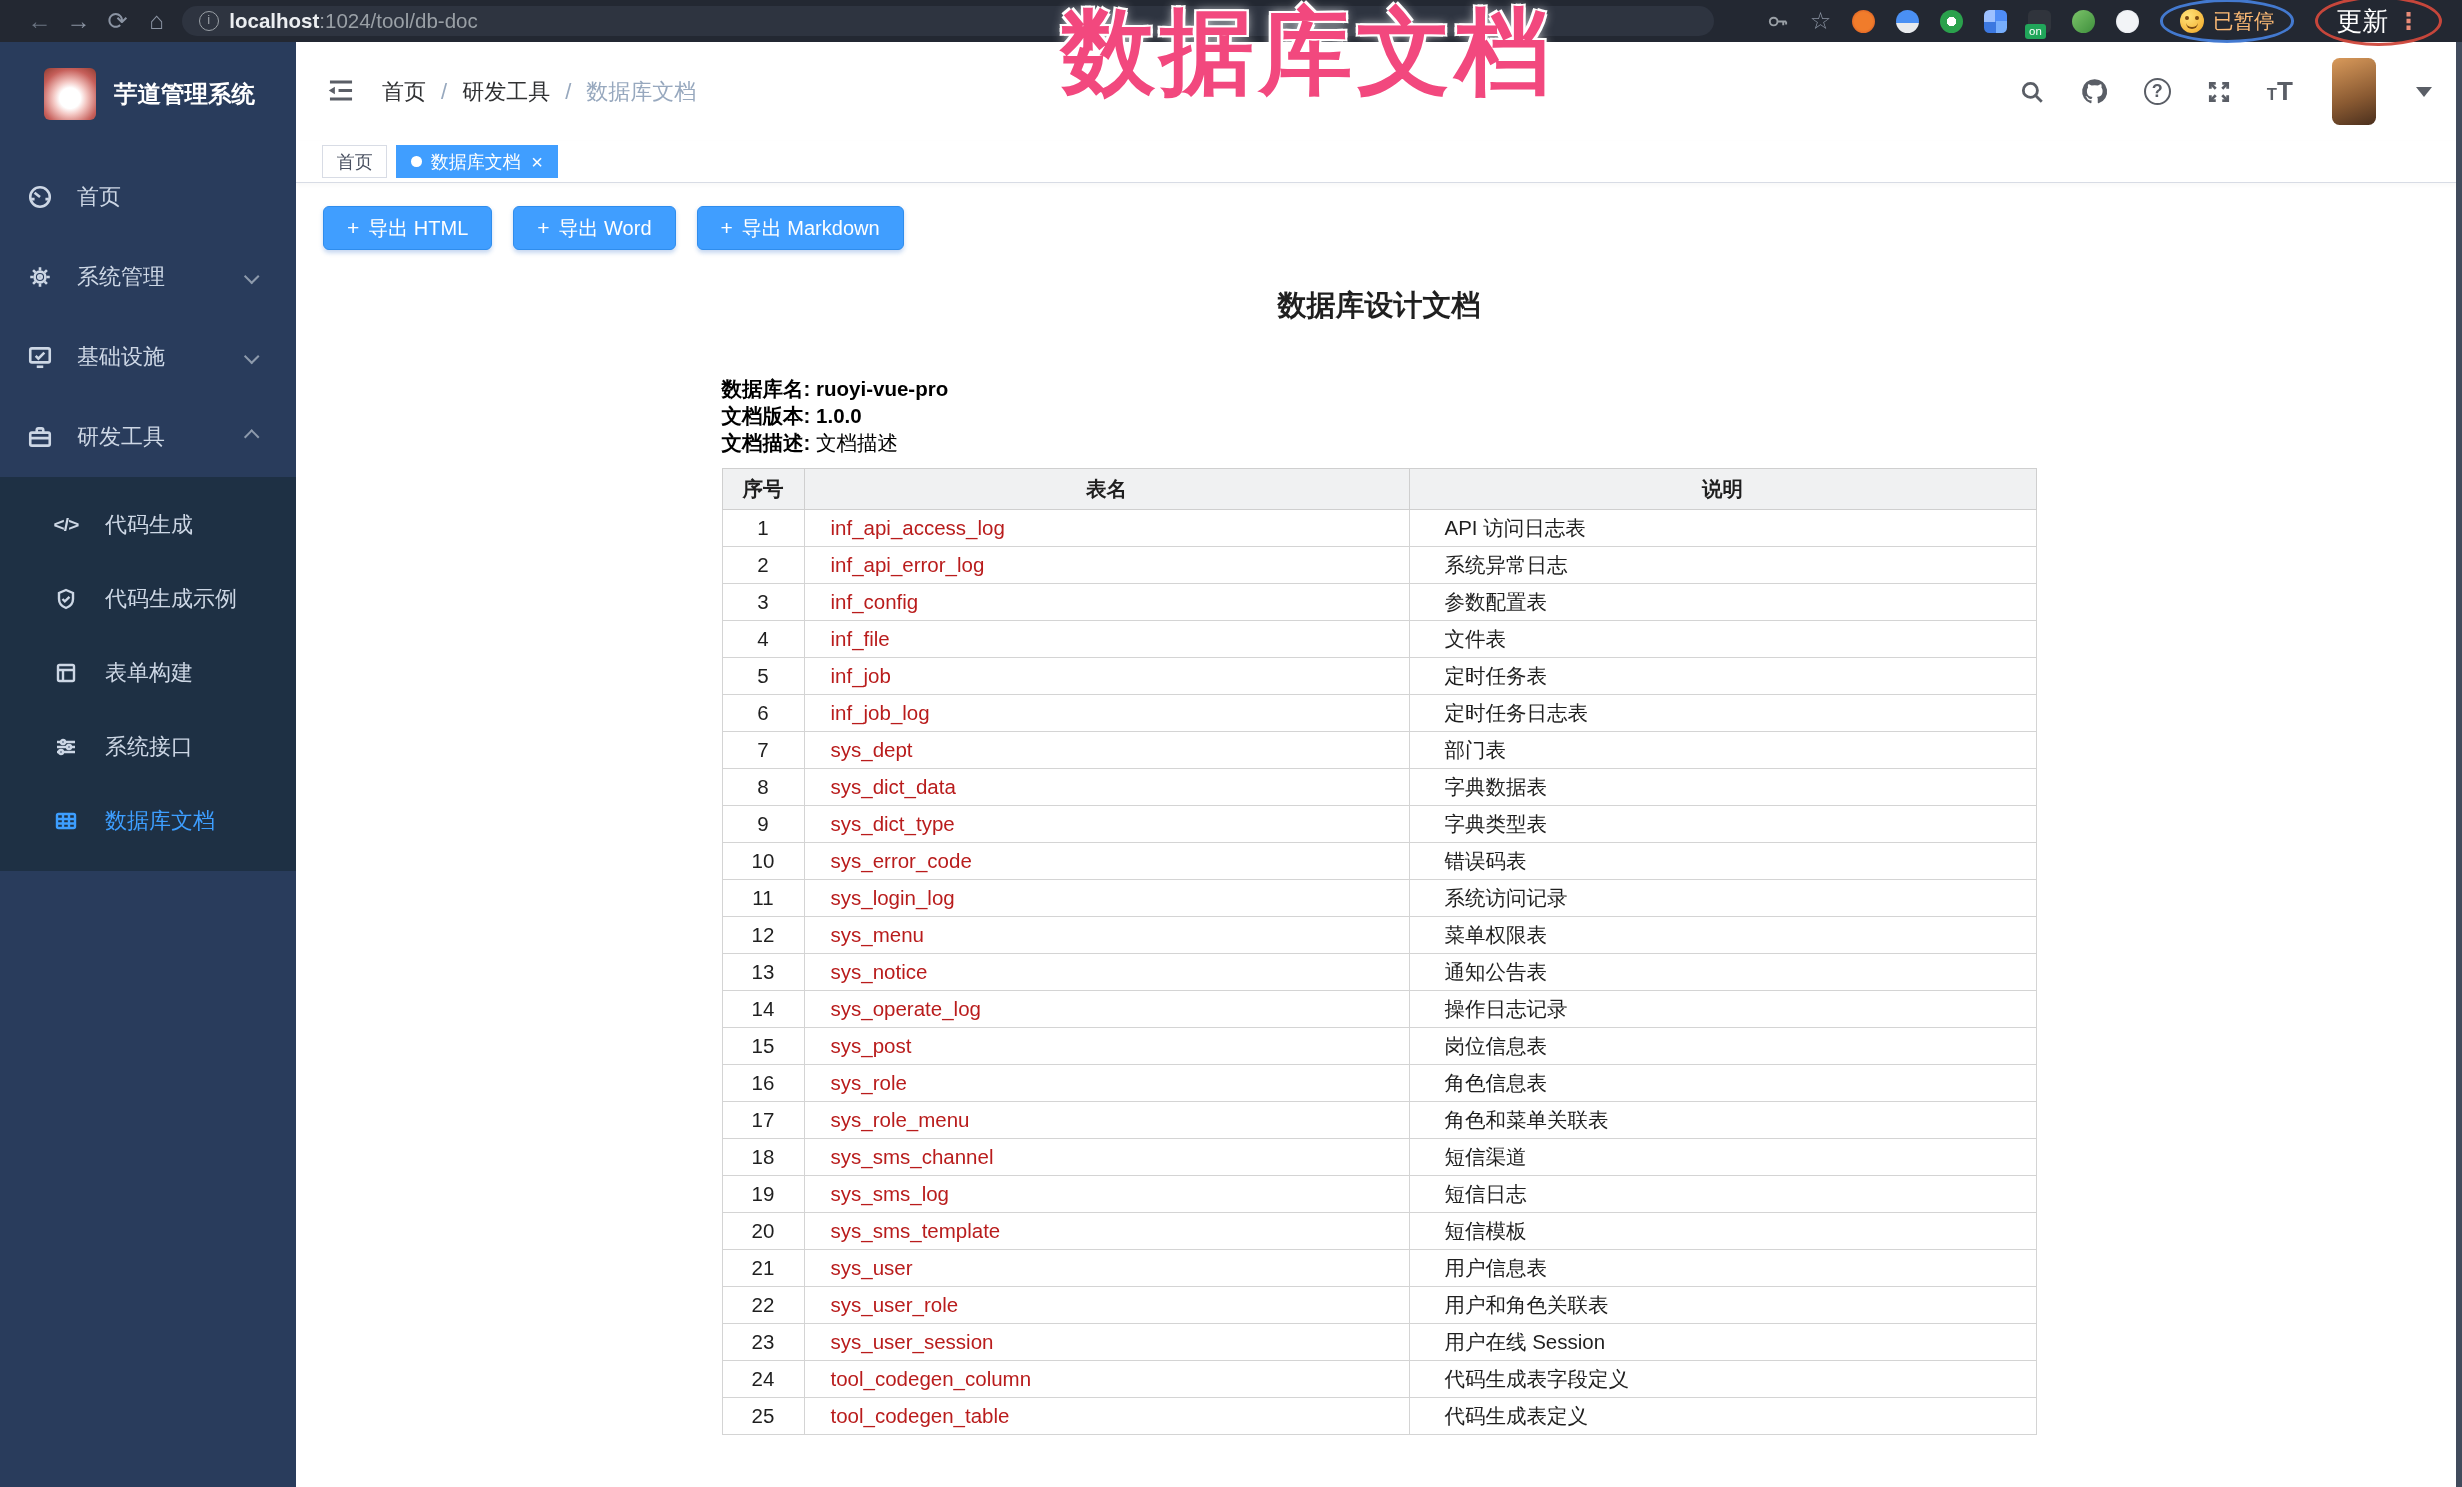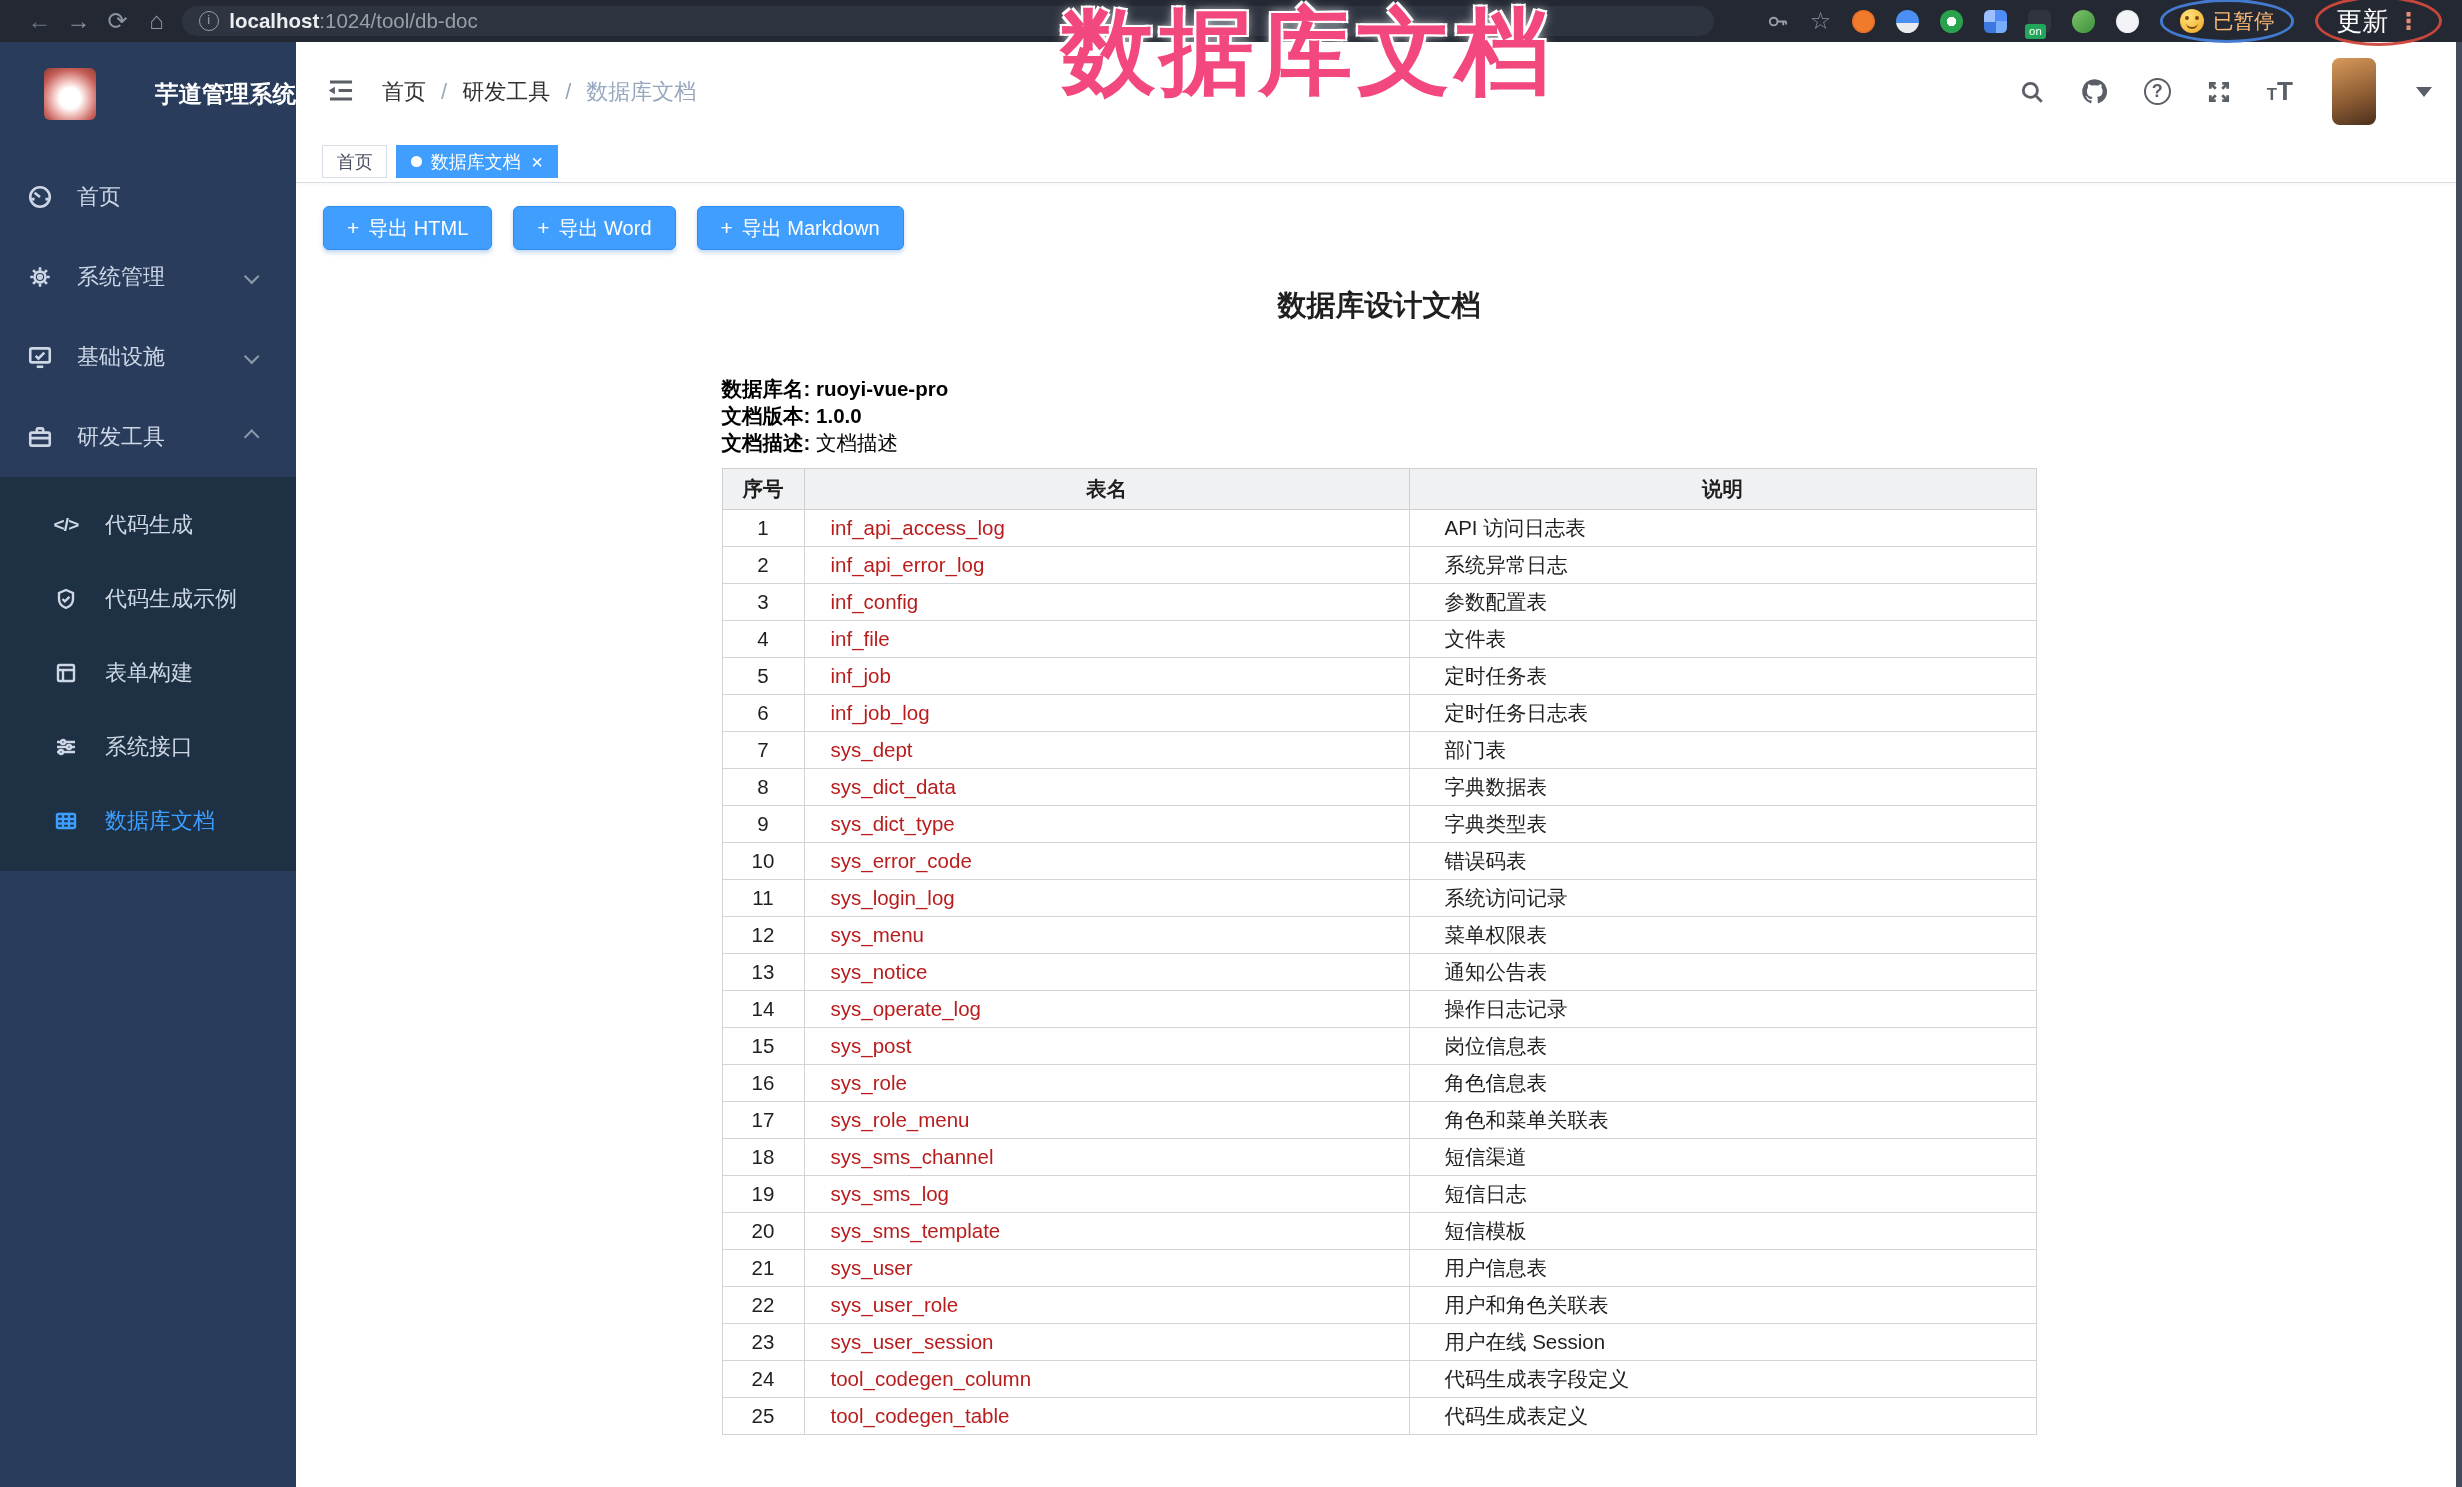--- a/index.html
+++ b/index.html
@@ -34,21 +34,21 @@
   .emoji:after { content:""; position:absolute; left:6px; top:11.4px; width:12px; height:6.8px;
                  border-bottom:2.3px solid #7a4a12; border-radius:0 0 7.6px 7.6px; }
 
   
   .overlay-text { position:absolute; left:1061px; top:-10.6px; z-index:60; font-size:94px; font-weight:bold;
                   color:#f2487e; letter-spacing:4.6px; white-space:nowrap;
                   text-shadow:-2.3px -2.3px 0 #fff,2.3px -2.3px 0 #fff,-2.3px 2.3px 0 #fff,2.3px 2.3px 0 #fff,0 0 10.6px rgba(255,255,255,.9); }
 
   
   .sidebar { position:absolute; left:0; top:42px; width:296px; height:1445px; background:#293c5c; z-index:2; }
-  .logo-row { display:flex; align-items:center; gap:18px; padding:15px 0 0 44px; height:88px;justify-content:space-between; }
+  .logo-row { display:flex; align-items:center; gap:18px; padding:15px 0 0 44px; height:88px; }
   .logo-img { width:52px; height:52px; border-radius:6px; flex:none;
               background:radial-gradient(circle at 50% 58%,#fff 0 26%,#f3c6c2 42%,#c65f5a 72%,#8e3b30 100%); }
   .logo-title { color:#fff; font-size:23.5px; font-weight:bold; white-space:nowrap; }
   .menu { margin-top:27px; }
   .menu-item { height:80px; display:flex; align-items:center; padding-left:26px; color:#cdd7e5;
                font-size:22px; cursor:pointer; }
   .menu-item .mi-ico { width:27px; height:27px; margin-right:24px; flex:none; display:flex; align-items:center; justify-content:center; }
   .menu-item svg { stroke:currentColor; fill:none; stroke-width:2.4; }
   .chev { width:11.4px; height:11.4px; border-right:2.3px solid #8d9aac; border-bottom:2.3px solid #8d9aac;
           margin-left:auto; margin-right:39px; flex:none; }

